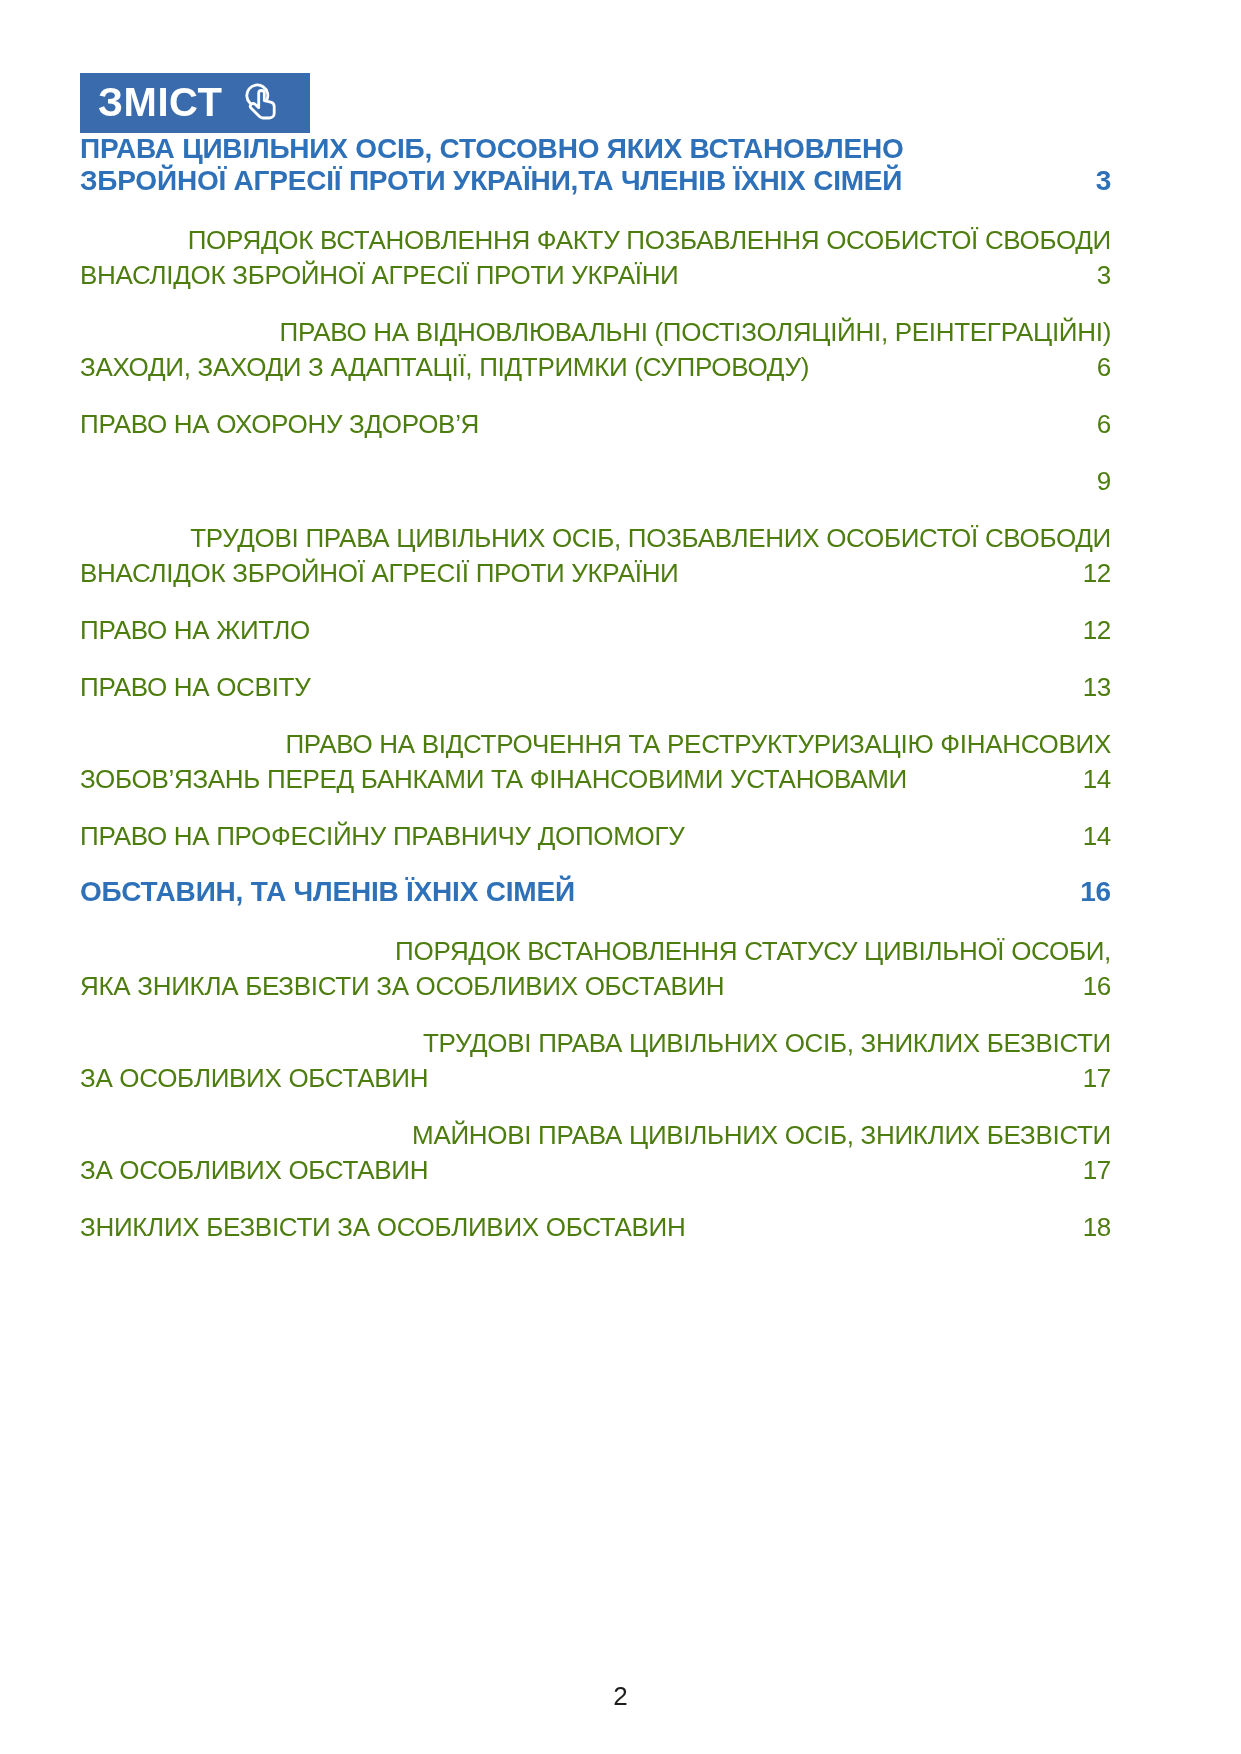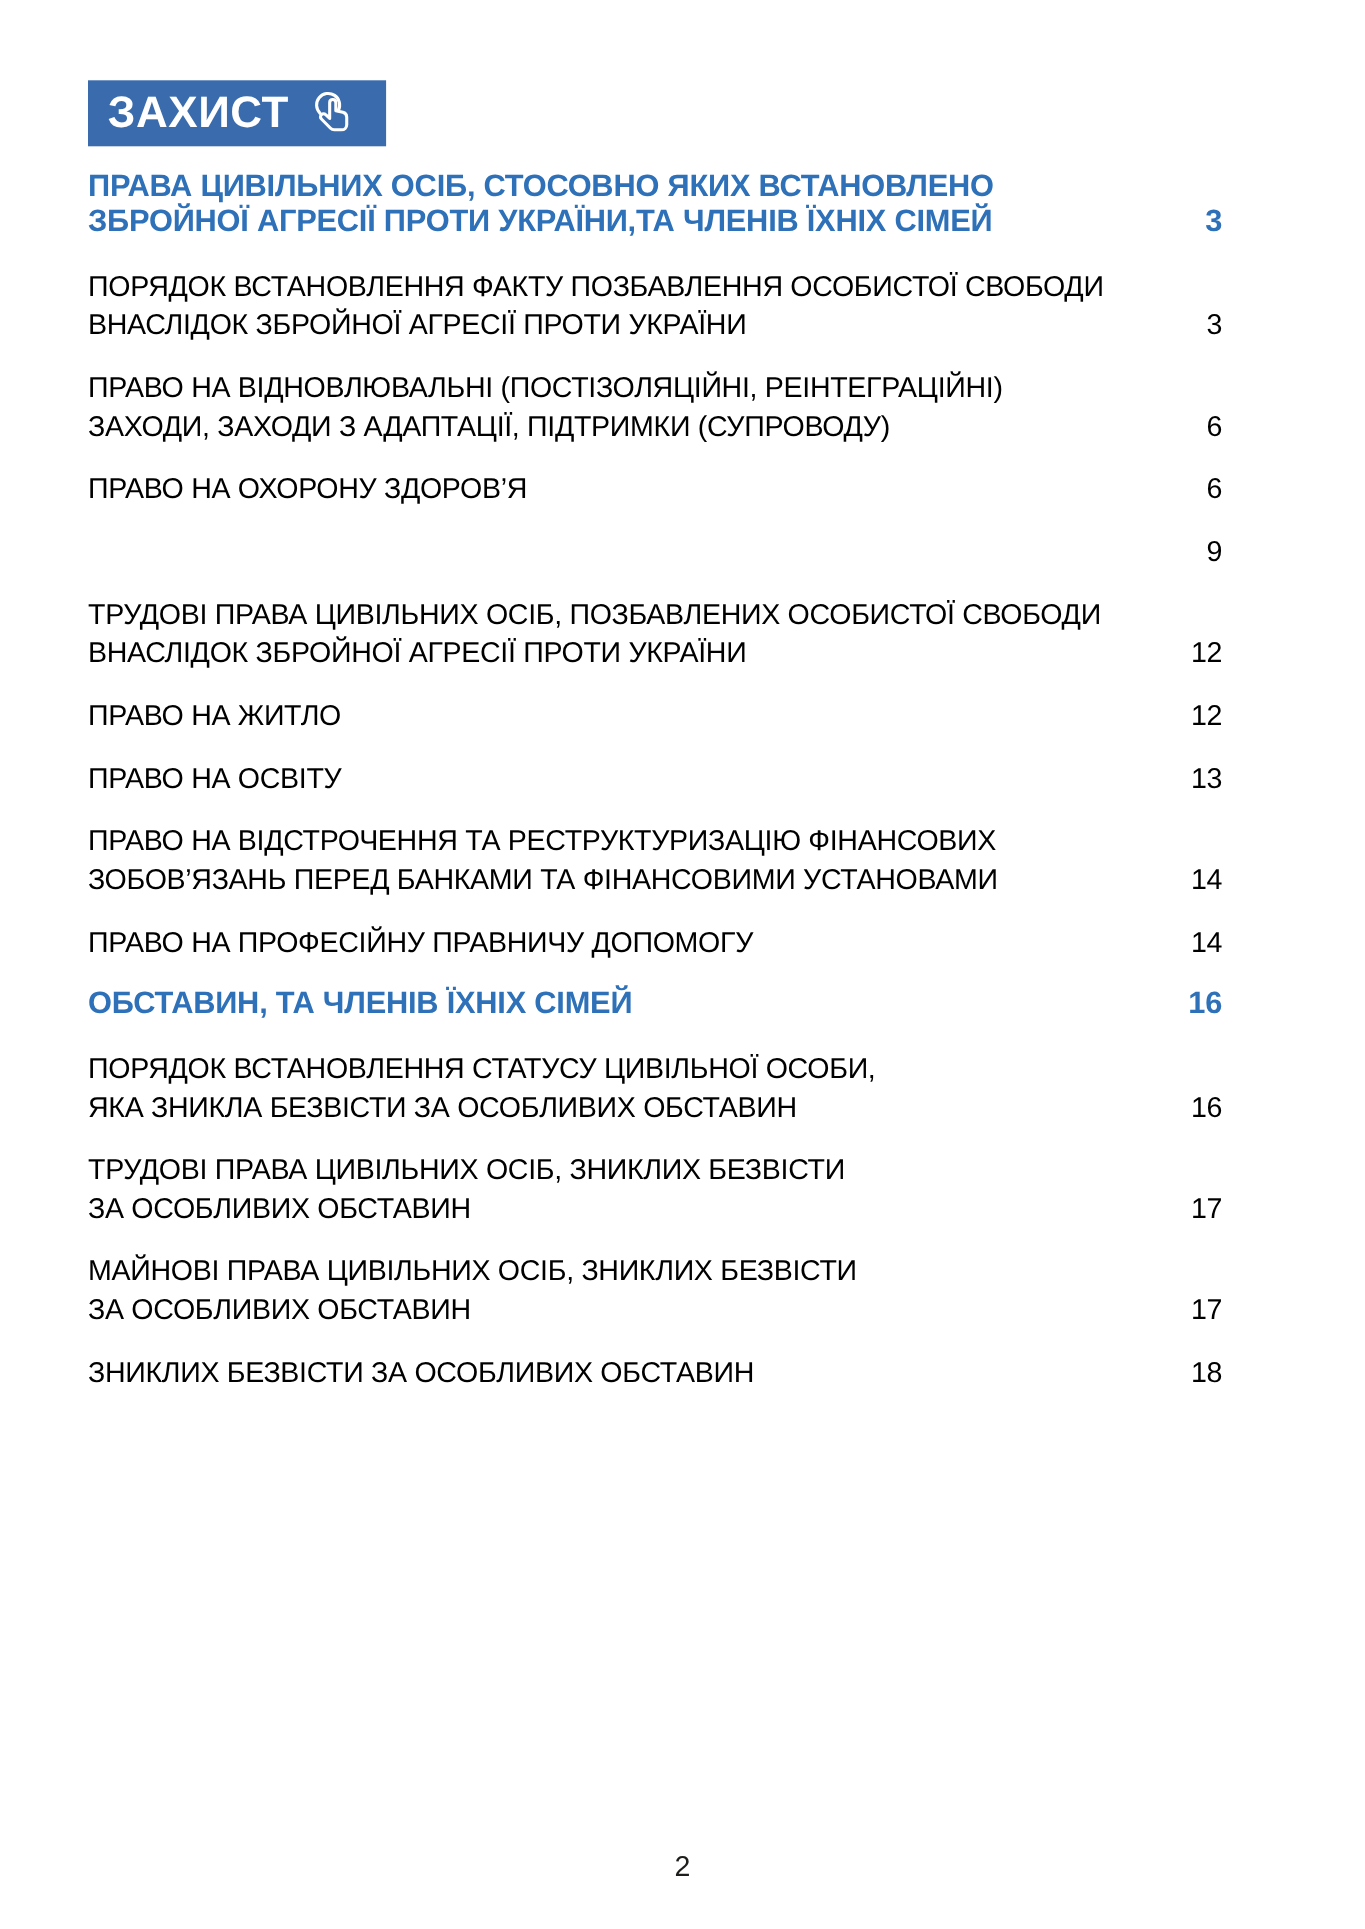--- a/index.html
+++ b/index.html
@@ -18,28 +18,28 @@
     display:inline-flex;align-items:center;gap:14px;
     background:#3a6cad;color:#ffffff;
     padding:8px 22px 10px 18px;
     height:60px;box-sizing:border-box;
   }
   .contents-badge .title{
     font-size:40px;font-weight:700;letter-spacing:0.5px;line-height:1;
   }
   .contents-badge svg{display:block;}
   
-  .toc{margin-top:20px;}
+  .toc{}
   .entry{margin-bottom:22px;}
   .entry .line{
     font-size:26px;line-height:35px;
     letter-spacing:-0.3px;
     text-transform:uppercase;
   }
-  .entry.item{color:#000000;font-weight:500;}
+  .entry.item{color:#4d7c0f;font-weight:500;text-align:right;}
   .entry.section{color:#2e71b8;font-weight:700;margin-bottom:26px;}
   .entry.section .line{font-size:28px;line-height:32px;letter-spacing:-0.2px;}
   .line.last{display:flex;align-items:flex-end;}
   .line .txt{white-space:nowrap;}
   .leader{
     flex:1 1 auto;min-width:30px;margin:0 3px;
     background-image:radial-gradient(circle, currentColor 2.1px, transparent 2.5px);
     background-size:14px 6px;
     background-repeat:repeat-x;
     background-position:left bottom 6px;
@@ -54,21 +54,21 @@
     position:absolute;left:0;right:0;bottom:42px;
     text-align:center;font-size:26px;color:#1d1d1b;font-weight:500;
   }
 </style>
 </head>
 <body>
 
 <div class="page">
 
   <div class="contents-badge">
-    <span class="title">ЗАХИСТ</span>
+    <span class="title">ЗМІСТ</span>
     <span>
       <svg width="52" height="46" viewBox="0 0 52 46" fill="none" stroke="#ffffff" stroke-width="2.8" stroke-linecap="round" stroke-linejoin="round">
         <path d="M14 24a10.5 10.5 0 1 1 16.5-2.5" fill="none"></path>
         <path d="M25.5 11.5c-1.6 0-2.8 1.2-2.8 2.8v14.4l-3.6-3.4c-1.1-1.1-2.9-1.1-3.9 0-1.1 1.1-1.1 2.8 0 3.9l8.3 8.4c.9.9 2.1 1.4 3.4 1.4h6.6c2.6 0 4.7-2.1 4.7-4.7v-6.8c0-2.1-1.5-3.9-3.5-4.4l-6.4-1.5v-7.3c0-1.6-1.2-2.8-2.8-2.8z" fill="none"></path>
       </svg>
     </span>
   </div>
 
   <div class="toc">
       <div class="entry section">

